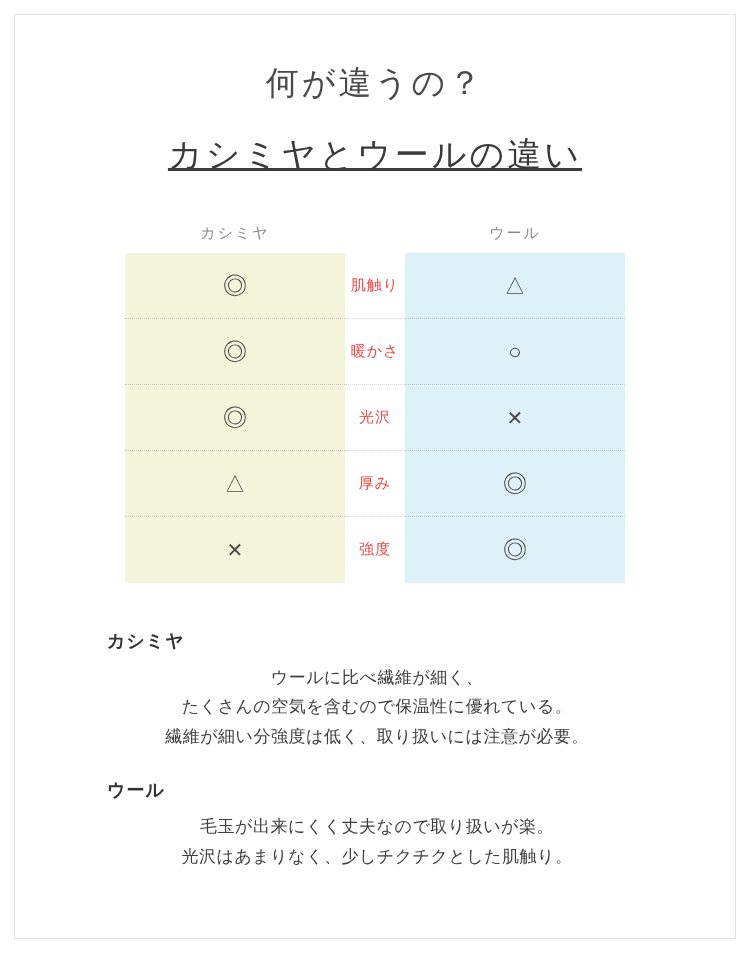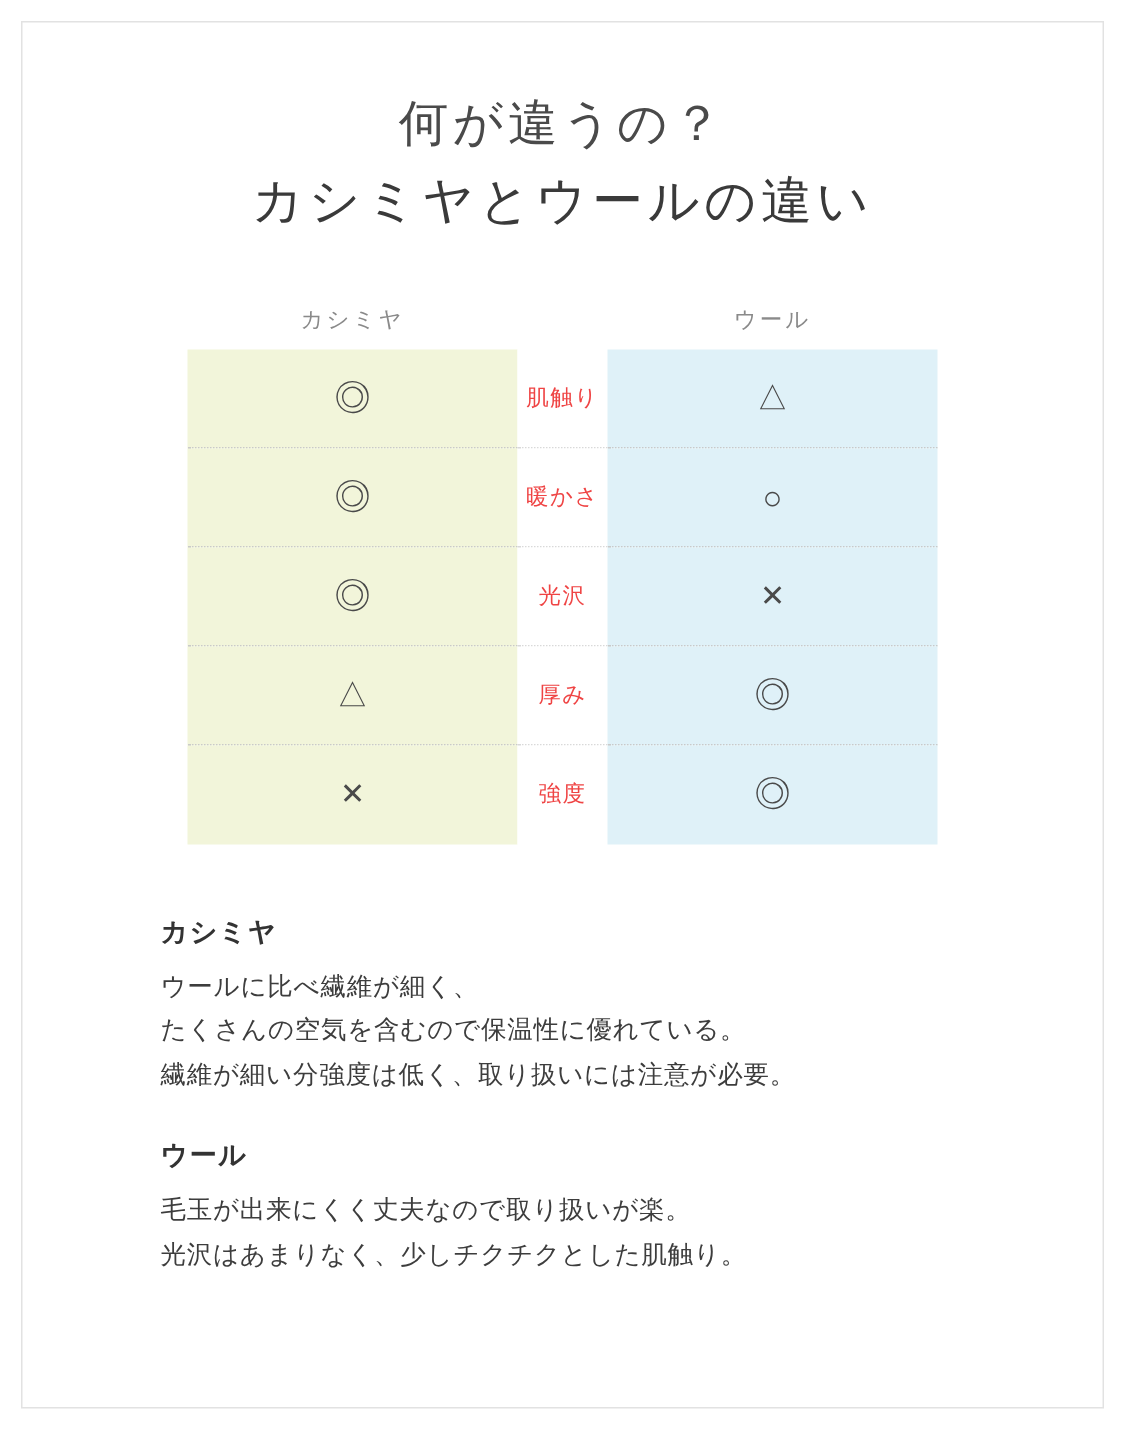--- a/index.html
+++ b/index.html
@@ -44,21 +44,22 @@
     letter-spacing: 3px;
     color: #4a4a4a;
     line-height: 1.5;
   }
   .title-main {
     font-family: "Liberation Serif", serif;
     font-size: 34px;
     letter-spacing: 3px;
     color: #3a3a3a;
     line-height: 1.5;
-    margin-top: 0;
+    margin-top: 20px;
+    text-decoration: underline;
   }
 
   
   .table-wrap {
     margin: 44px auto 0 auto;
     width: 500px;
     position: relative;
   }
 
   .col-headers {
@@ -149,20 +150,21 @@
     font-weight: bold;
     color: #333;
     letter-spacing: 1px;
   }
   .desc p {
     margin: 0 0 26px 0;
     font-size: 17px;
     line-height: 1.75;
     color: #3d3d3d;
     letter-spacing: 0.5px;
+    text-align: center;
   }
   .desc p:last-child { margin-bottom: 0; }
   .desc .line { display: block; }
 </style>
 </head>
 <body>
 
 <div class="page">
   <div class="frame">
 

